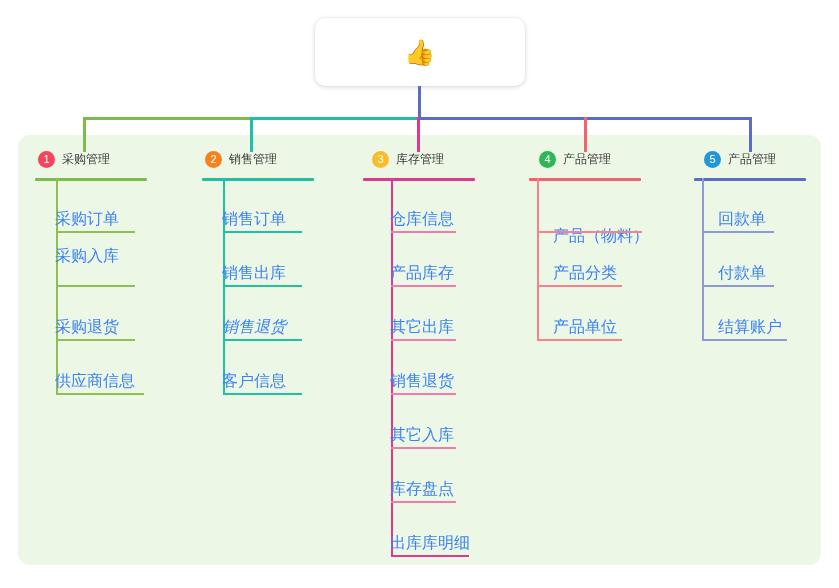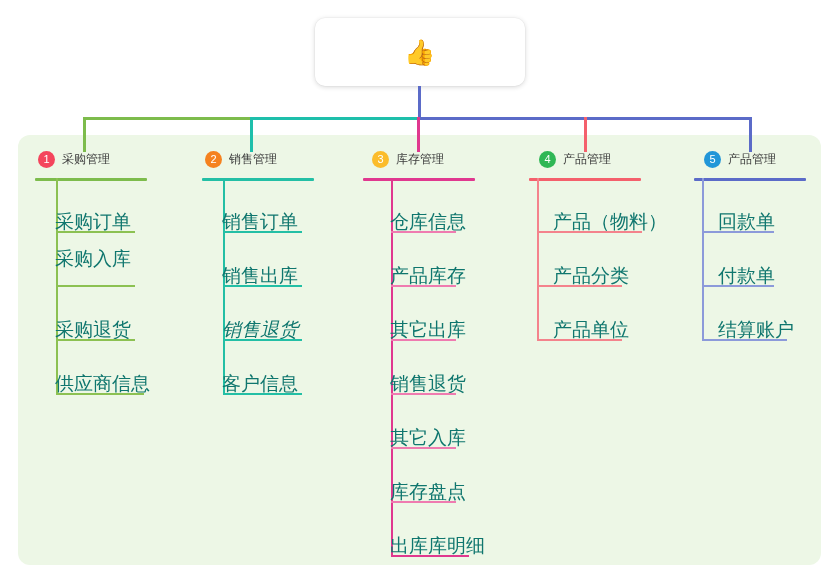--- a/index.html
+++ b/index.html
@@ -55,21 +55,21 @@
     color:#ffffff;font-size:11px;line-height:17px;
     text-align:center;font-weight:400;
     flex:0 0 auto;
   }
   .col-title{font-size:12px;color:#3b3b3b;}
   .head-rule{position:absolute;height:2.5px;border-radius:1px;}
 
   
   .item{
     position:absolute;
-    font-size:19px;color:#0f766e;
+    font-size:16px;color:#3b82f6;
     white-space:nowrap;
   }
   .item-rule{position:absolute;height:1.5px;}
   .stem{position:absolute;width:1.5px;}
 </style>
 </head>
 <body>
 
 <div id="root">
 
@@ -167,21 +167,21 @@
   </div>
 
   <div class="col">
     <div class="col-head" style="left:539px;top:151px;">
       <span class="badge" style="background: rgb(47, 183, 85);">4</span>
       <span class="col-title">产品管理</span>
     </div>
     <div class="head-rule" style="left:529px;top:178px;width:112px;background:#f4606c;"></div>
     <div class="stem" style="left:537px;top:178px;height:162px;background:#f4838c;"></div>
 
-    <div class="item" style="left:553px;top:209px;text-align:right;">产品（物料）</div>
+    <div class="item" style="left:553px;top:226px;text-align:right;">产品（物料）</div>
     <div class="item-rule" style="left:537px;top:231px;width:105px;background:#f4838c;"></div>
 
     <div class="item" style="left:553px;top:263px;">产品分类</div>
     <div class="item-rule" style="left:537px;top:285px;width:85px;background:#f4838c;"></div>
 
     <div class="item" style="left:553px;top:317px;">产品单位</div>
     <div class="item-rule" style="left:537px;top:339px;width:85px;background:#f4838c;"></div>
   </div>
 
   <div class="col">

